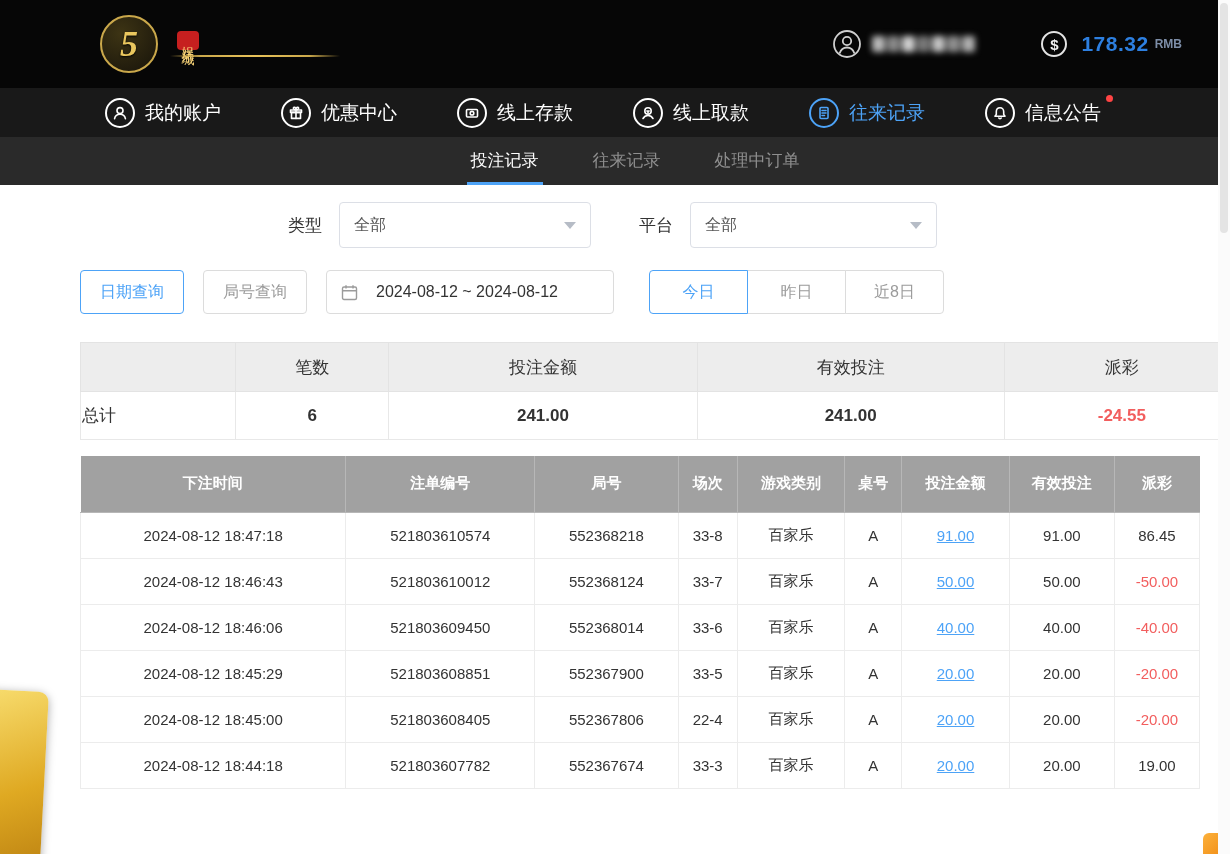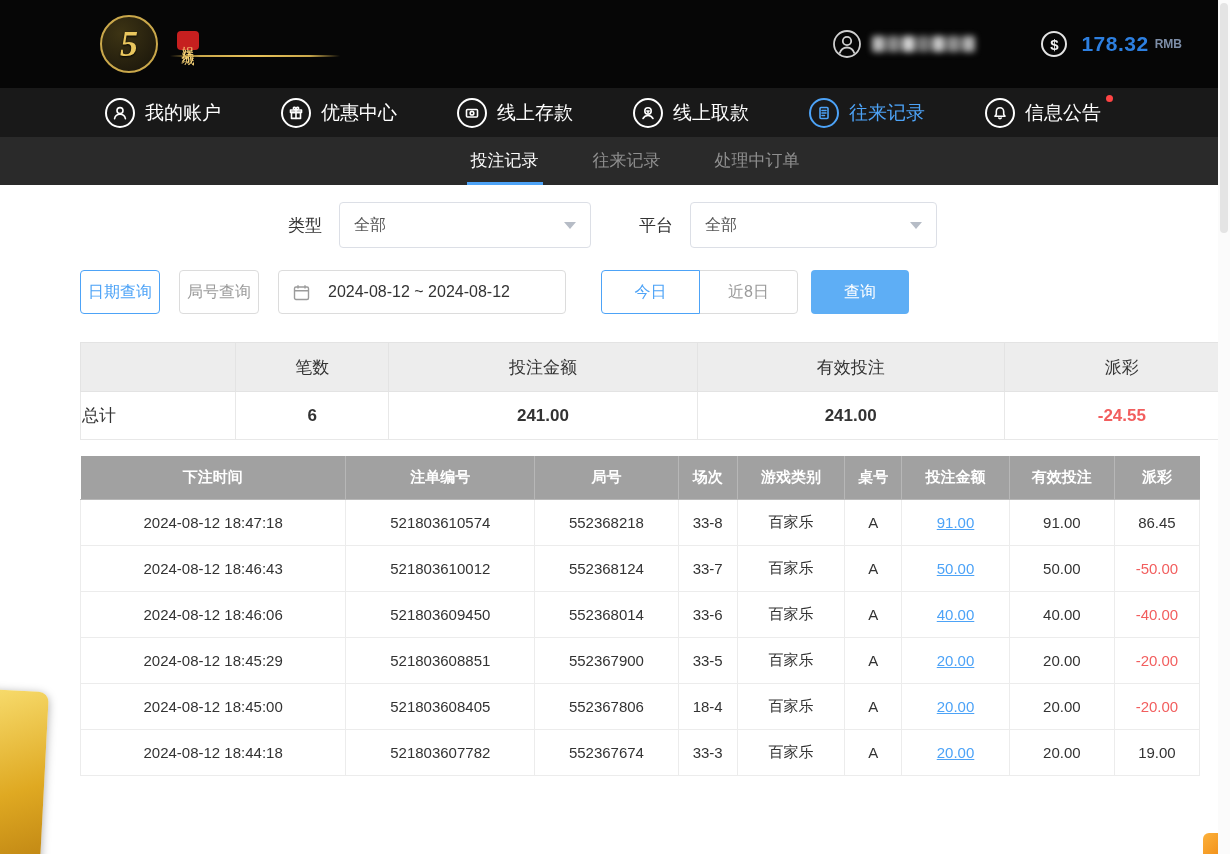--- a/index.html
+++ b/index.html
@@ -60,21 +60,21 @@
 
   .section-row { margin-top:30px; display:flex; align-items:center; justify-content:space-between; }
   .section-title { font-size:18px; font-weight:bold; color:#222; }
   .chevron-btn { cursor:pointer; padding:4px 8px; display:flex; }
 
   .query-row { margin-top:22px; display:flex; align-items:center; font-size:16px; }
   .btn { height:44px; border-radius:4px; display:flex; align-items:center; justify-content:center;
     background:#fff; cursor:pointer; user-select:none; }
   .btn-outline-blue { border:1px solid #4da3f7; color:#4da3f7; }
   .btn-outline-gray { border:1px solid #dcdcdc; color:#9b9b9b; }
-  .w104 { width:80px;font-family:Liberation Mono, monospace; }
+  .w104 { width:104px;font-family:Liberation Mono, monospace; }
   .ml19 { margin-left:19px; }
   .date-input { width:288px; height:44px; border:1px solid #dcdcdc; border-radius:4px; display:flex;
     align-items:center; gap:18px; padding:0 14px; margin-left:19px; color:#333; font-size:16px; cursor:pointer; }
   .cal-ico { color:#9b9b9b; display:flex; }
   .btn-group { display:flex; margin-left:11px;padding-left:24px; }
   .btn-group .btn { border-radius:0; margin-left:-1px; width:99px; }
   .btn-group .btn:first-child { border-radius:4px 0 0 4px; margin-left:0; z-index:1; }
   .btn-group .btn:last-child { border-radius:0 4px 4px 0; }
   .btn-primary { background:#5eaef5; color:#fff; border:none; width:98px; margin-left:13px; font-size:16px; }
 
@@ -84,21 +84,21 @@
     border:1px solid #e3e3e3; }
   .sum-table td { background:#fff; color:#333; font-size:17px; height:48px; text-align:center;
     border:1px solid #e8e8e8; font-weight:bold; }
   .sum-table td.lbl { text-align:left; font-weight:normal; }
   .sum-table col.c0 { width:13.4%; } .sum-table col.c1 { width:13.2%; }
   .sum-table col.c2 { width:26.6%; } .sum-table col.c3 { width:26.5%; } .sum-table col.c4 { width:20.3%; }
   .neg { color:#f25e5e !important; }
 
   
   .bet-table { width:1120px; border-collapse:collapse; margin-top:16px; table-layout:fixed; }
-  .bet-table thead th { background:#a1a1a1; color:#fff; font-weight:bold; font-size:15px; height:43px;
+  .bet-table thead th { background:#a1a1a1; color:#fff; font-weight:bold; font-size:15px; height:56px;
     border-right:1px solid #b7b7b7; border-bottom:1px solid #b7b7b7; }
   .bet-table thead th:last-child { border-right:1px solid #a1a1a1; }
   .bet-table tbody td { height:46px; text-align:center; font-size:15px; color:#333;
     border:1px solid #ececec; background:#fff; }
   .bet-link { color:#4da3f7; text-decoration:underline; cursor:pointer; }
   .bet-table col.k0{width:23.7%}.bet-table col.k1{width:16.9%}.bet-table col.k2{width:12.8%}
   .bet-table col.k3{width:5.3%}.bet-table col.k4{width:9.6%}.bet-table col.k5{width:5.1%}
   .bet-table col.k6{width:9.6%}.bet-table col.k7{width:9.4%}.bet-table col.k8{width:7.6%}
 
   
@@ -240,23 +240,23 @@
         <span class="cal-ico">
           <svg width="17" height="17" viewBox="0 0 17 17" fill="none" stroke="#9b9b9b" stroke-width="1.4">
               <rect x="1.5" y="3" width="14" height="12.5" rx="1.5"></rect>
               <path d="M1.5 6.8h14M5 1.2v3.2M12 1.2v3.2"></path>
             </svg>
         </span>
         <span>2024-08-12 ~ 2024-08-12</span>
       </div>
       <div class="btn-group">
         <div class="btn btn-outline-blue">今日</div>
+        <div class="btn btn-outline-gray">昨日</div>
         <div class="btn btn-outline-gray">近8日</div>
       </div>
-      <div class="btn btn-primary">查询</div>
     </div>
 
     <table class="sum-table">
       <colgroup>
           <col class="c0">
           <col class="c1">
           <col class="c2">
           <col class="c3">
           <col class="c4">
         </colgroup>
@@ -347,21 +347,21 @@
             <td>百家乐</td>
             <td>A</td>
             <td><a class="bet-link">20.00</a></td>
             <td>20.00</td>
             <td class="neg">-20.00</td>
           </tr>
           <tr>
             <td>2024-08-12 18:45:00</td>
             <td>521803608405</td>
             <td>552367806</td>
-            <td>18-4</td>
+            <td>22-4</td>
             <td>百家乐</td>
             <td>A</td>
             <td><a class="bet-link">20.00</a></td>
             <td>20.00</td>
             <td class="neg">-20.00</td>
           </tr>
           <tr>
             <td>2024-08-12 18:44:18</td>
             <td>521803607782</td>
             <td>552367674</td>

